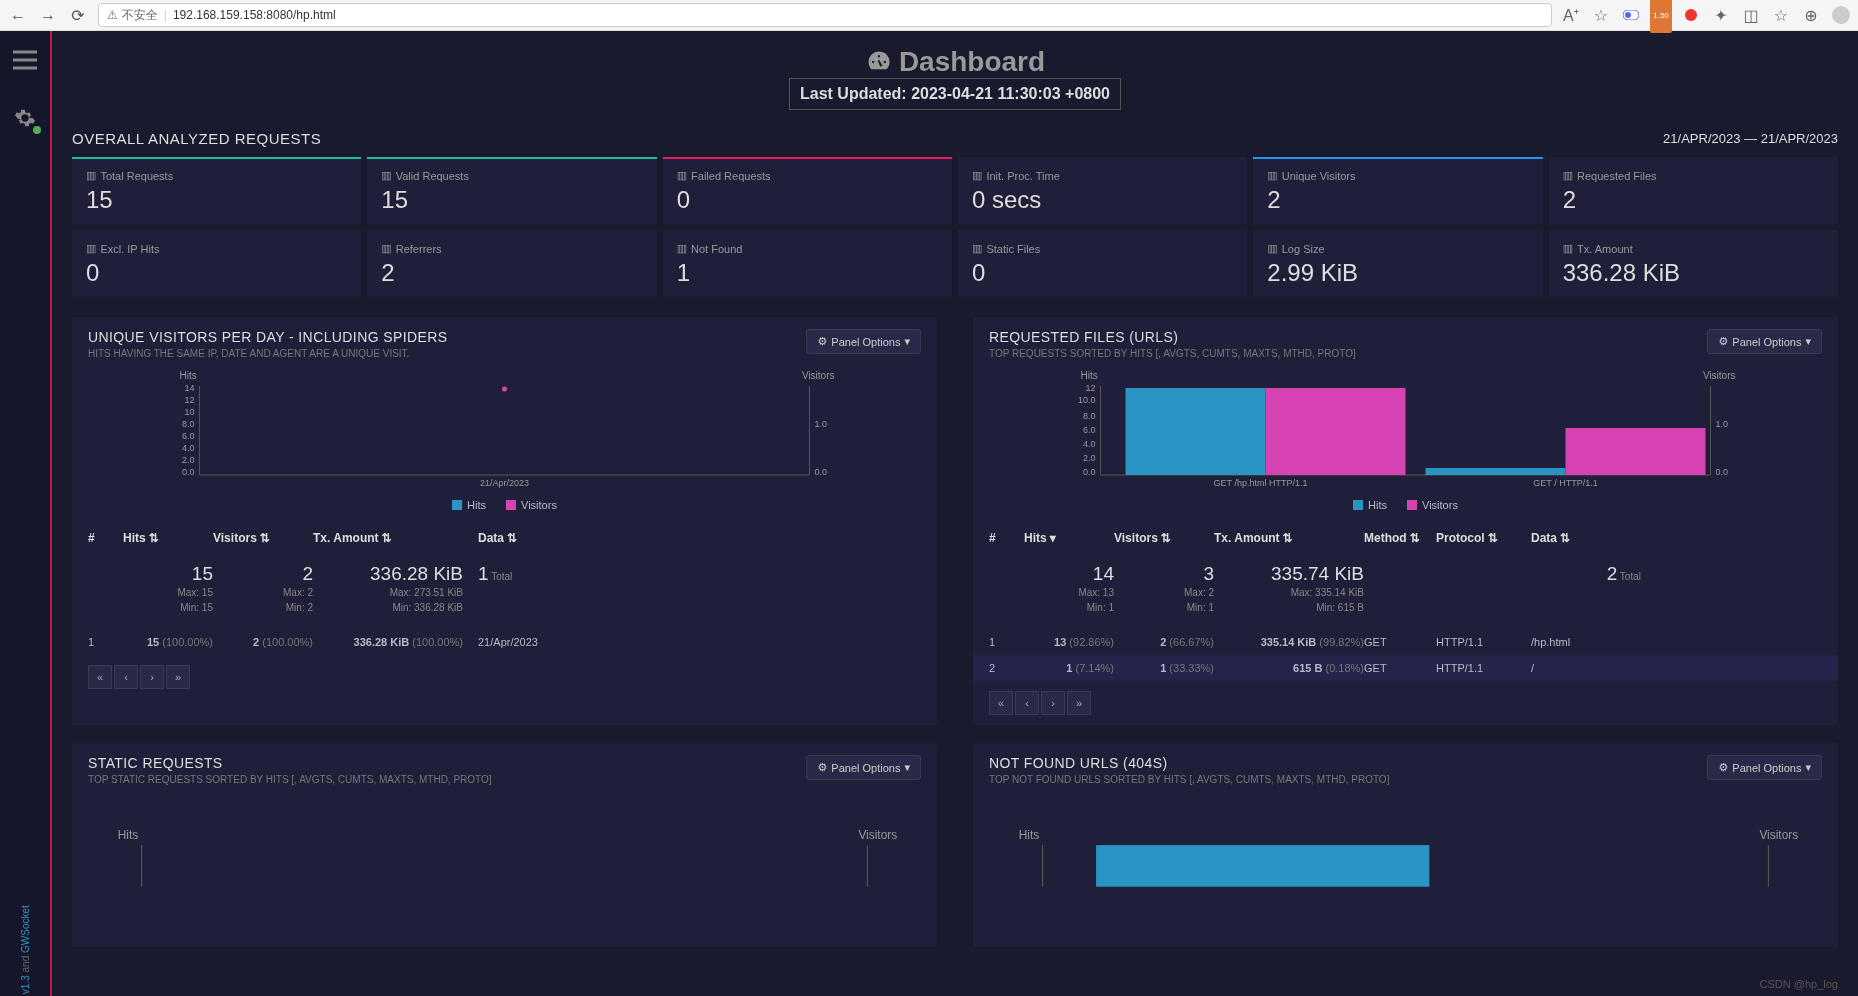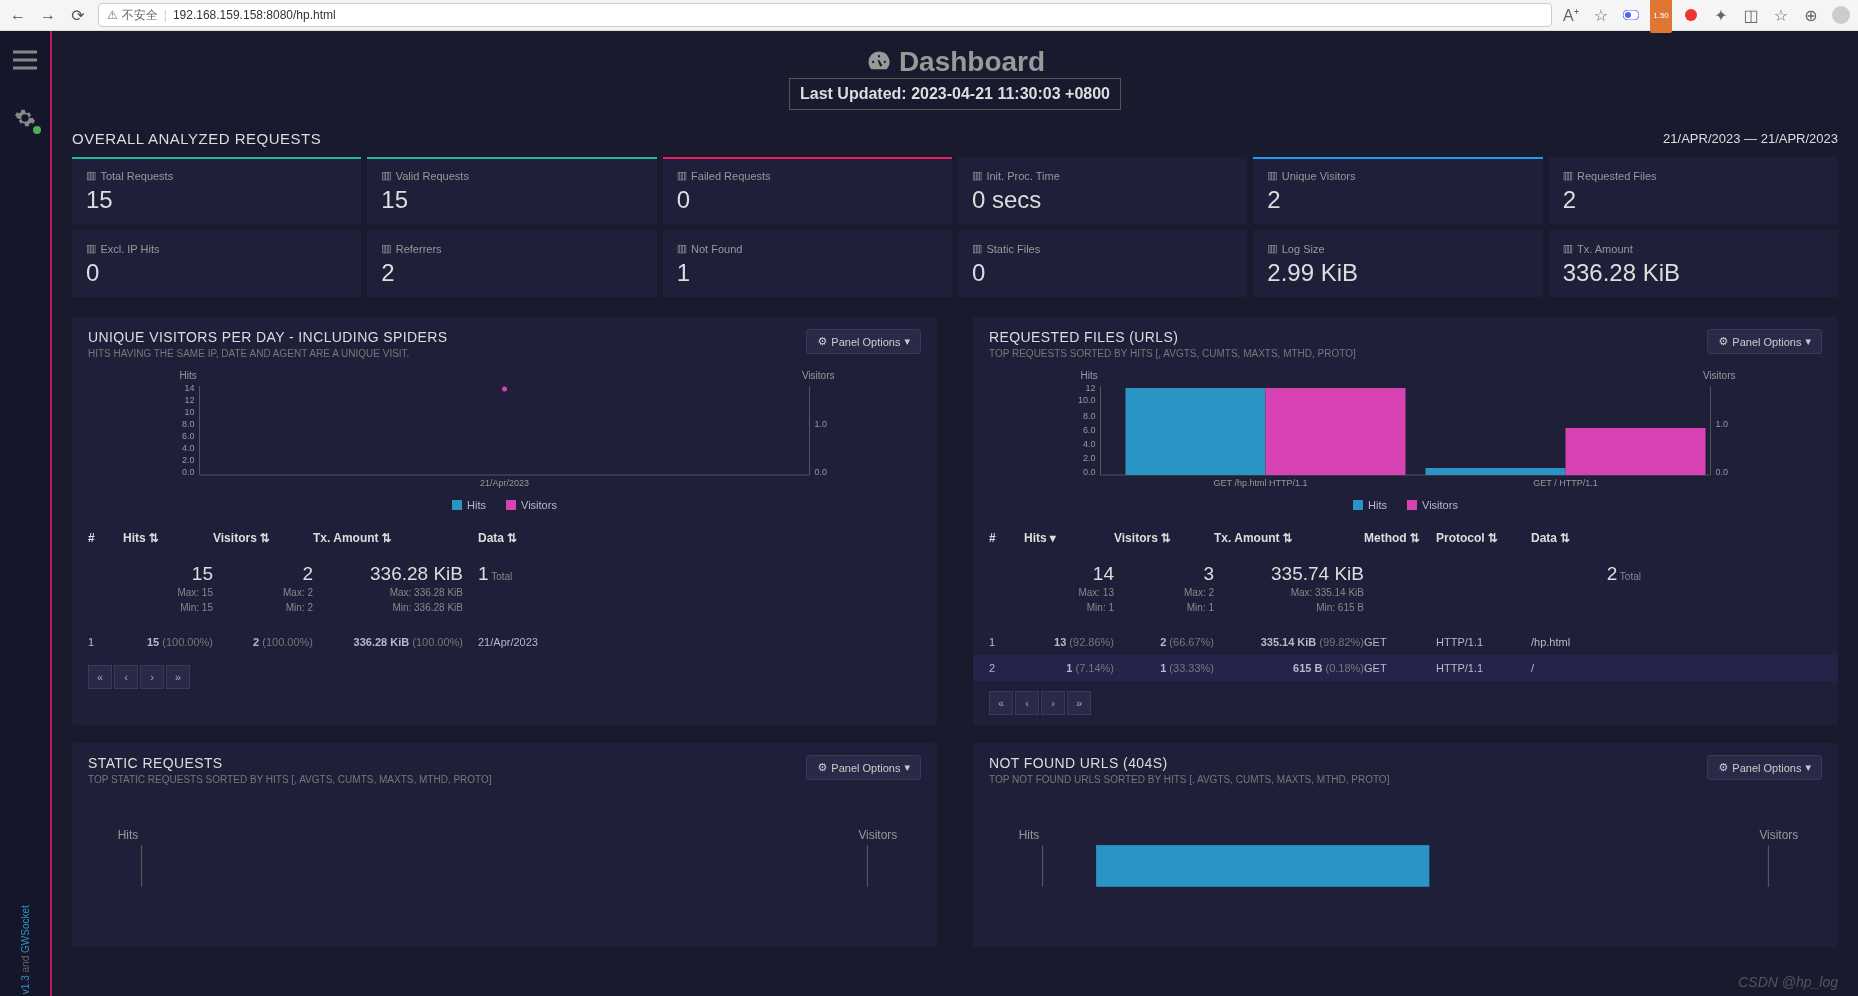--- a/index.html
+++ b/index.html
@@ -74,21 +74,21 @@
 .col-vis { width: 100px; text-align: right; }
 .col-tx { width: 150px; text-align: right; }
 .col-data { flex: 1; padding-left: 15px; }
 .col-meth { width: 72px; }
 .col-proto { width: 95px; }
 .col-data2 { width: 110px; text-align: right; }
 
 .pager { display: flex; gap: 2px; padding: 10px 16px; }
 .pager button { width: 24px; height: 24px; background: #2a2a48; border: 1px solid #3a3a58; color: #aaa; cursor: pointer; font-size: 11px; }
 
-.watermark { position: fixed; bottom: 6px; right: 20px; font-size: 14px; color: #555; font-style: italic; }
+.watermark { position: fixed; bottom: 6px; right: 20px; font-size: 11px; color: #555; }
 
 svg text { font-size: 9px; fill: #999; }
 .axis-lbl { font-size: 10px; fill: #999; }
 </style>
 </head>
 <body>
 
 <div class="browser-bar">
   <div class="nav-btn">←</div>
   <div class="nav-btn">→</div>
@@ -282,21 +282,21 @@
                 <div class="sm">Max: 15</div>
                 <div class="sm">Min: 15</div>
               </div>
             <div class="col-vis">
                 <div class="big">2</div>
                 <div class="sm">Max: 2</div>
                 <div class="sm">Min: 2</div>
               </div>
             <div class="col-tx">
                 <div class="big">336.28 KiB</div>
-                <div class="sm">Max: 336.28 KiB</div>
+                <div class="sm">Max: 273.51 KiB</div>
                 <div class="sm">Min: 336.28 KiB</div>
               </div>
             <div class="col-data"><span class="big">1</span><span class="sm"> Total</span></div>
           </div>
           <div id="vis-rows">
               <div class="tbl-row">
                 <div class="col-n">1</div>
                 <div class="col-hits"><b>15</b><span class="pct"> (100.00%)</span></div>
                 <div class="col-vis"><b>2</b><span class="pct"> (100.00%)</span></div>
                 <div class="col-tx"><b>336.28 KiB</b><span class="pct"> (100.00%)</span></div>

